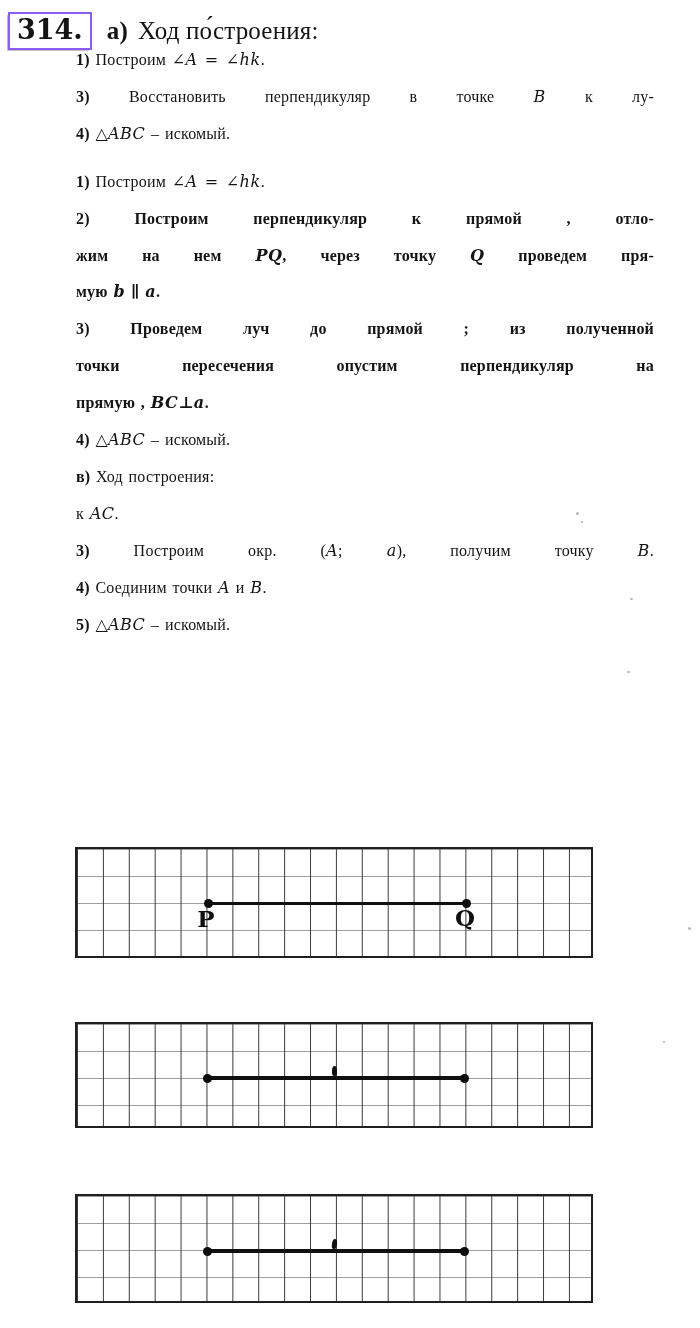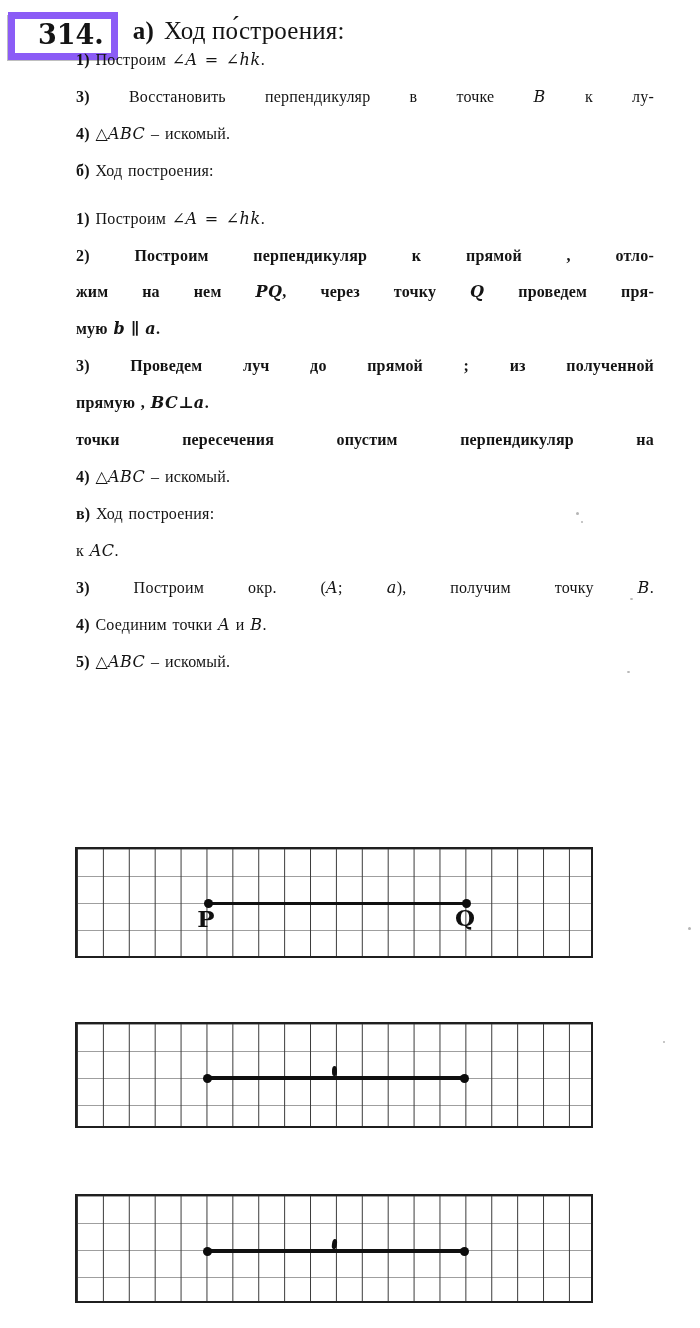--- a/index.html
+++ b/index.html
@@ -3,21 +3,21 @@
 <meta charset="utf-8">
 <style>
   html,body{margin:0;padding:0;background:#ffffff;}
   .page{
     position:relative;width:700px;height:1328px;background:#ffffff;overflow:hidden;
     font-family:"Liberation Serif","DejaVu Serif","DejaVu Sans",serif;color:#141414;
   }
   
   .header{position:absolute;top:12px;left:8px;display:flex;align-items:flex-start;gap:15px;}
   .numbox{
-    border:7px solid #8b5cf6;padding:0 7px 2px 23px;
+    border:2px solid #8b5cf6;padding:0 7px 2px 7px;
     font-weight:700;font-size:27px;line-height:32px;
     font-family:"DejaVu Serif","Liberation Serif",serif;
     box-shadow:-2px 2px 0 -1px rgba(0,0,0,0.25);
   }
   .header-text{font-size:25px;line-height:30px;padding-top:4px;letter-spacing:0.2px;}
   .seclabel{font-weight:700;margin-right:10px;}
   
   .textblock{
     position:absolute;top:42px;left:76px;width:578px;
     font-size:16px;line-height:36.9px;letter-spacing:0.2px;word-spacing:1.5px;
@@ -77,28 +77,27 @@
     </div>
     <div class="header-text">
       <span class="seclabel">а)</span><span>Ход по́строения:</span>
     </div>
   </div>
 
   <div class="textblock">
     <div class="line"><span class="seg-num">1)</span><span class="seg-txt"> Построим </span><span class="seg-math">∠A = ∠hk</span><span class="seg-txt">.</span></div>
     <div class="line just"><span class="seg-num">3)</span><span class="seg-txt"> Восстановить перпендикуляр в точке </span><span class="seg-math">B</span><span class="seg-txt"> к лу-</span></div>
     <div class="line"><span class="seg-num">4)</span><span class="seg-txt"> △</span><span class="seg-math">ABC</span><span class="seg-txt"> – искомый.</span></div>
-    <div class="line"><span class="seg-sec">б)</span><span class="seg-txt"> Ход построения:</span></div>
     <div class="line gap"><span class="seg-num">1)</span><span class="seg-txt"> Построим </span><span class="seg-math">∠A = ∠hk</span><span class="seg-txt">.</span></div>
     <div class="line just heavy"><span class="seg-num">2)</span><span class="seg-txt"> Построим перпендикуляр к прямой , отло-</span></div>
     <div class="line just heavy"><span class="seg-txt">жим на нем </span><span class="seg-math">PQ</span><span class="seg-txt">, через точку </span><span class="seg-math">Q</span><span class="seg-txt"> проведем пря-</span></div>
     <div class="line heavy"><span class="seg-txt">мую </span><span class="seg-math">b</span><span class="seg-txt"> ∥ </span><span class="seg-math">a</span><span class="seg-txt">.</span></div>
     <div class="line just heavy"><span class="seg-num">3)</span><span class="seg-txt"> Проведем луч до прямой ; из полученной</span></div>
+    <div class="line just heavy"><span class="seg-txt">точки пересечения опустим перпендикуляр на</span></div>
     <div class="line heavy"><span class="seg-txt">прямую , </span><span class="seg-math">BC</span><span class="seg-txt">⊥</span><span class="seg-math">a</span><span class="seg-txt">.</span></div>
-    <div class="line just heavy"><span class="seg-txt">точки пересечения опустим перпендикуляр на</span></div>
     <div class="line"><span class="seg-num">4)</span><span class="seg-txt"> △</span><span class="seg-math">ABC</span><span class="seg-txt"> – искомый.</span></div>
     <div class="line"><span class="seg-sec">в)</span><span class="seg-txt"> Ход построения:</span></div>
     <div class="line"><span class="seg-txt">к </span><span class="seg-math">AC</span><span class="seg-txt">.</span></div>
     <div class="line just"><span class="seg-num">3)</span><span class="seg-txt"> Построим окр. (</span><span class="seg-math">A</span><span class="seg-txt">; </span><span class="seg-math">a</span><span class="seg-txt">), получим точку </span><span class="seg-math">B</span><span class="seg-txt">.</span></div>
     <div class="line"><span class="seg-num">4)</span><span class="seg-txt"> Соединим точки </span><span class="seg-math">A</span><span class="seg-txt"> и </span><span class="seg-math">B</span><span class="seg-txt">.</span></div>
     <div class="line"><span class="seg-num">5)</span><span class="seg-txt"> △</span><span class="seg-math">ABC</span><span class="seg-txt"> – искомый.</span></div>
   </div>
 
   <div class="grid fig1">
     <div class="seg"></div>

